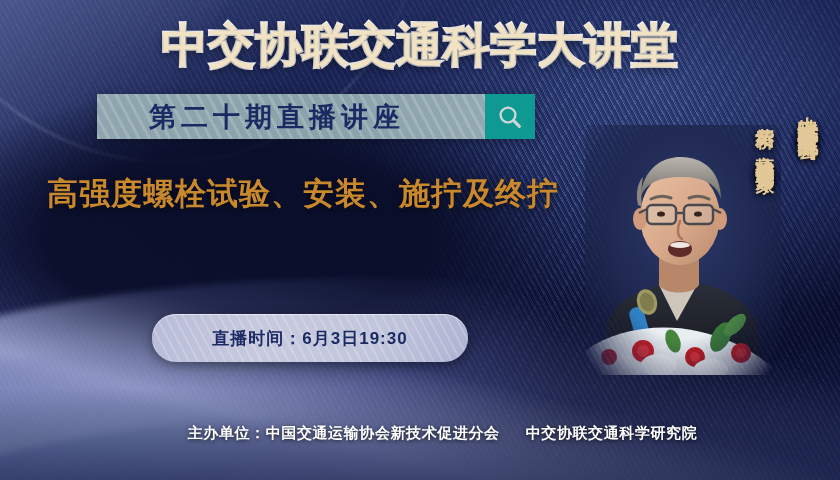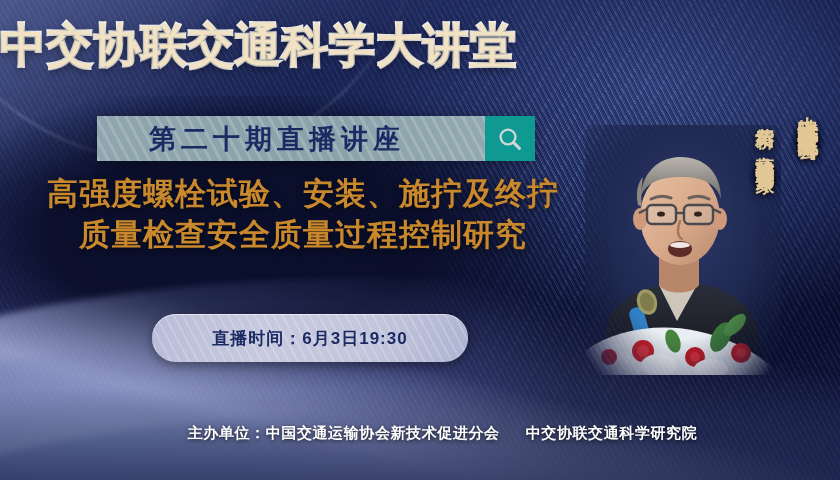--- a/index.html
+++ b/index.html
@@ -92,35 +92,35 @@
     filter:blur(6px);
   }
   
   .footer-shade{
     position:absolute;left:0;right:0;bottom:0;height:92px;
     background:linear-gradient(to top, rgba(16,22,56,0.55), rgba(16,22,56,0.0));
   }
 
   
   .title-main{
-    position:absolute;left:0;right:0;top:22px;
+    position:absolute;left:0;right:0;top:22px;text-align:center;
     font-size:46px;line-height:1;font-weight:bold;letter-spacing:1px;
     color:#f2e2c4;
     -webkit-text-stroke:2.5px #ffffff;
     paint-order:stroke fill;
     text-shadow:0 3px 8px rgba(0,0,0,0.55);
     white-space:nowrap;
   }
   .title-main .inner{
     position:relative;
   }
 
   
   .sub-banner{
-    position:absolute;left:97px;top:116px;width:438px;height:45px;
+    position:absolute;left:97px;top:94px;width:438px;height:45px;
     display:flex;align-items:stretch;
     box-shadow:0 2px 10px rgba(0,0,0,0.35);
   }
   .sub-banner-body{
     flex:1;position:relative;
     background:linear-gradient(90deg,#8fa6ae 0%,#8ba2ab 60%,#93a9b1 100%);
     display:flex;align-items:center;justify-content:center;
     overflow:hidden;
   }
   .sub-banner-body::after{
@@ -318,21 +318,20 @@
         <svg width="26" height="26" viewBox="0 0 26 26" aria-hidden="true">
           <circle cx="11" cy="11" r="7.4" fill="none" stroke="#cfd6d8" stroke-width="2.4"></circle>
           <line x1="16.4" y1="16.4" x2="22.4" y2="22.4" stroke="#cfd6d8" stroke-width="3" stroke-linecap="round"></line>
         </svg>
       </span>
     </div>
   </div>
 
   <div class="headline">
     <span class="l1">高强度螺栓试验、安装、施拧及终拧</span>
-    <span class="l2">质量检查安全质量过程控制研究</span>
   </div>
 
   <div class="time-pill">
     <span class="time-text">直播时间：6月3日19:30</span>
   </div>
 
   <div class="vcap vcap-company">中铁大桥科学研究院有限公司</div>
   <div class="vcap vcap-person">黄绍桥  高栓试验研究首席专家</div>
 
   <div class="footer">

